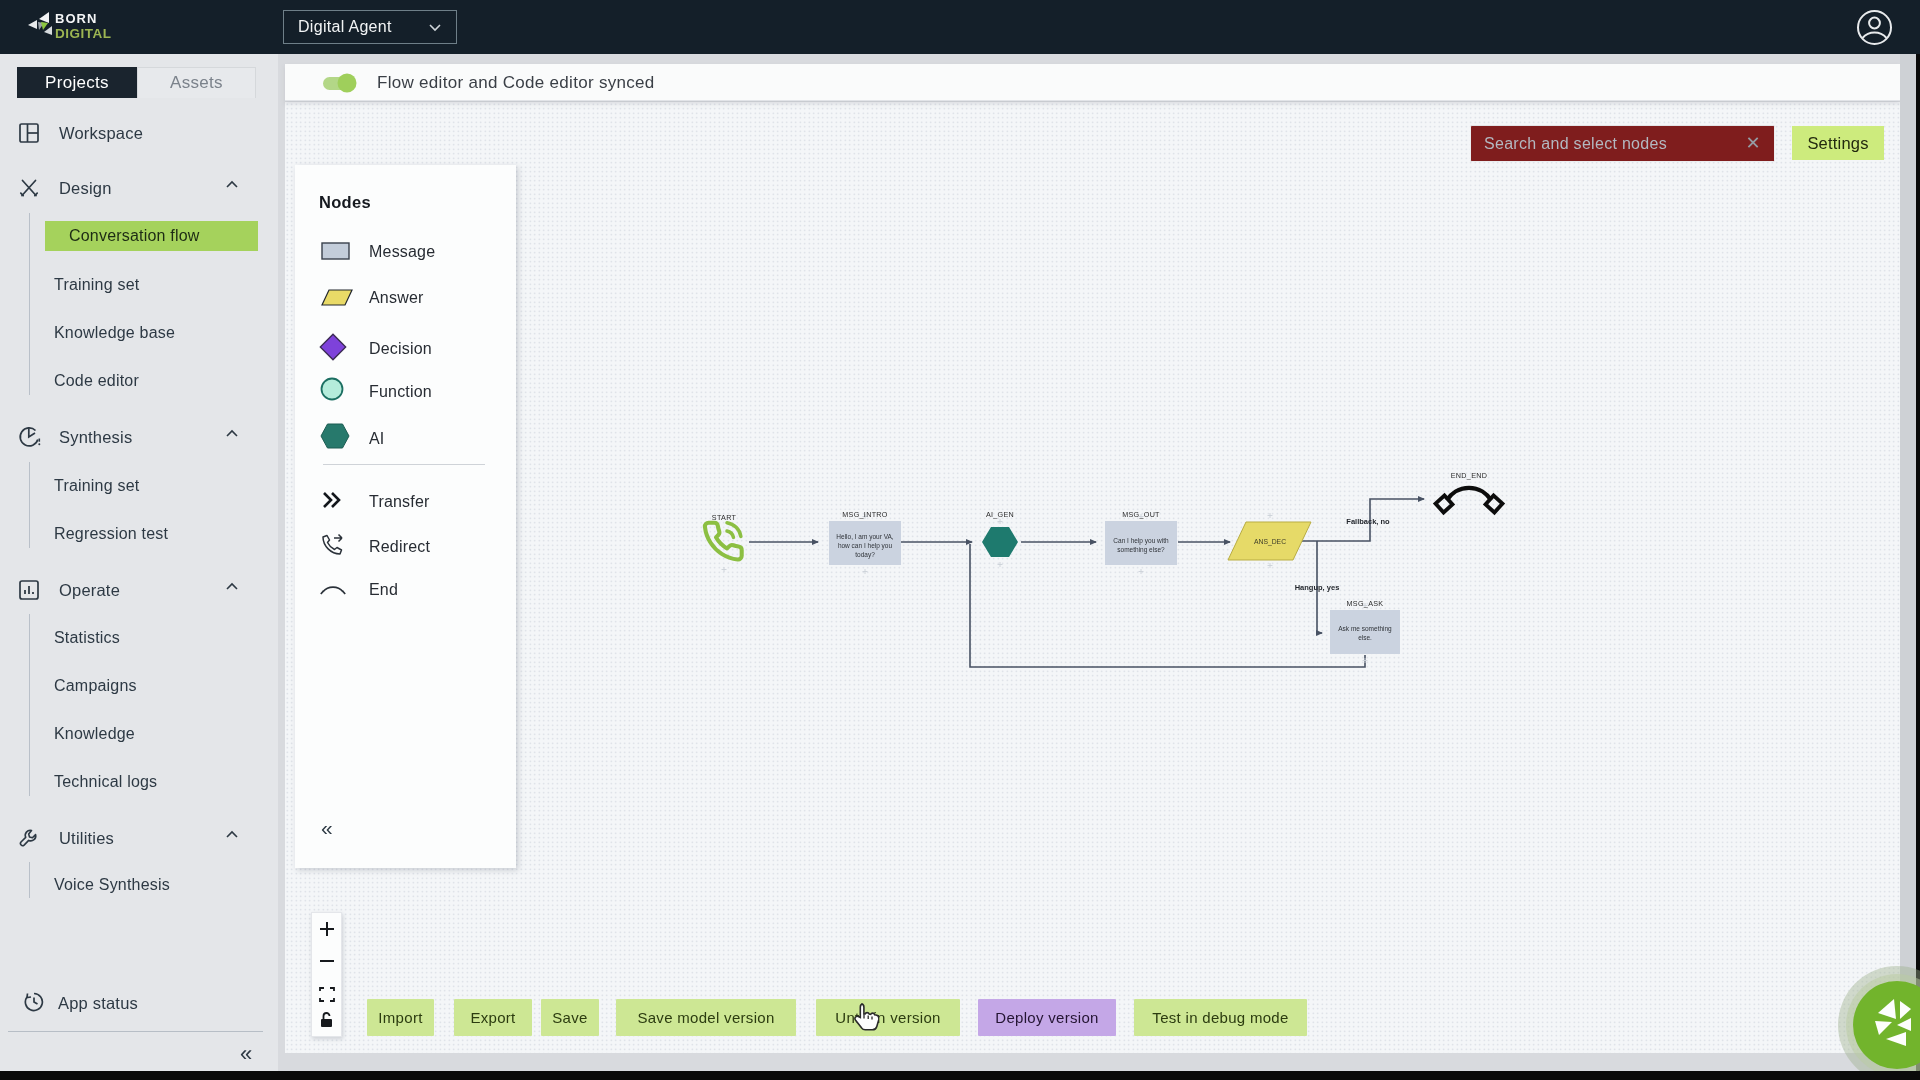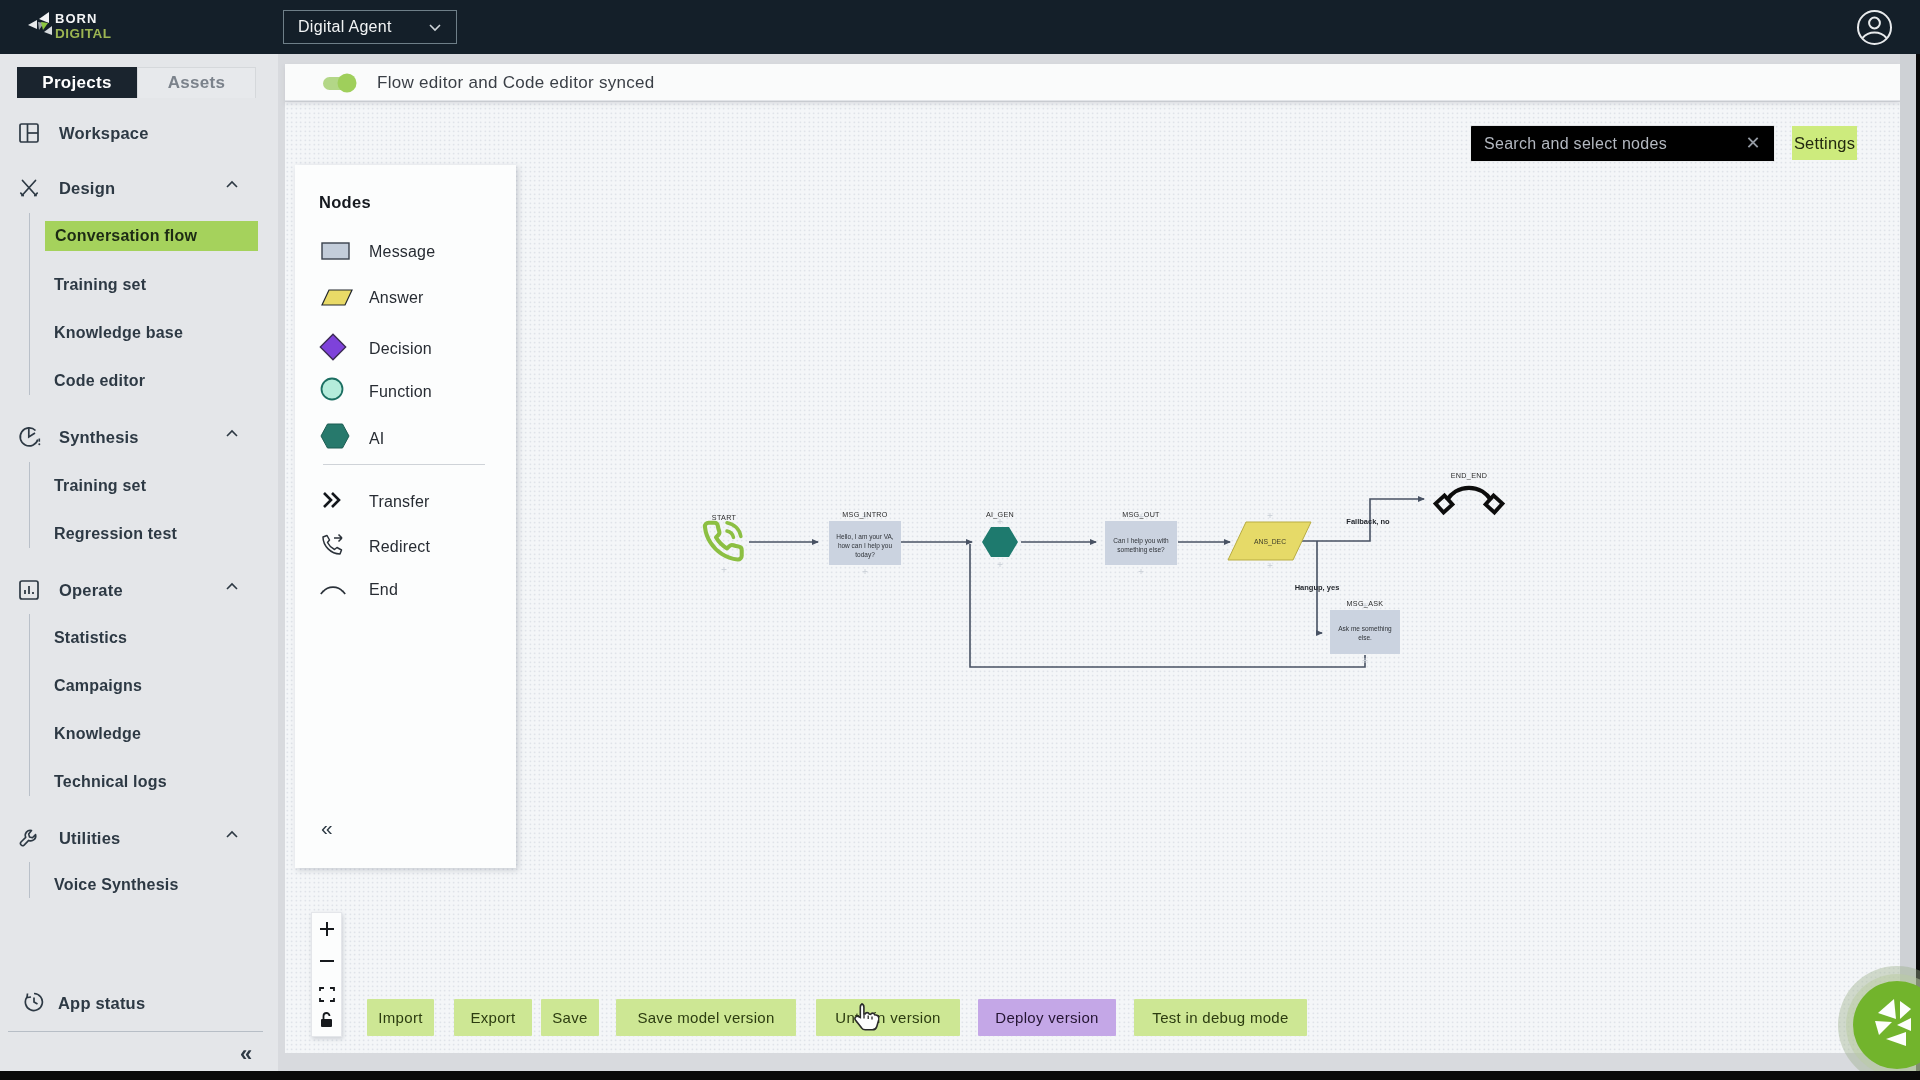--- a/index.html
+++ b/index.html
@@ -9,46 +9,46 @@
 
   
   #topbar { left:0; top:0; width:1920px; height:54px; background:#141f29; }
   .dd { position:absolute; top:10px; height:33px; border:1px solid #6f7f88; color:#f2f4f5;
         font-size:16px; letter-spacing:.3px; display:flex; align-items:center; padding:16px 14px; }
   .dd .chev { margin-left:auto; }
   #dd1 { left:283px; width:174px; }
   #dd2 { left:505px; width:311px; border-color:#8aa05c; }
 
   
-  #sidebar { left:0; top:54px; width:278px; height:1018px; background:#e4e6e9;font-weight:bold; }
+  #sidebar { left:0; top:54px; width:278px; height:1018px; background:#e4e6e9; }
   .tab { position:absolute; top:13px; height:31px; width:120px; display:flex; align-items:center;
          justify-content:center; font-size:17px; letter-spacing:.3px; }
   #tab-p { left:17px; background:#1a242e; color:#fff; }
   #tab-a { left:137px; width:119px; color:#7b828b; border:1px solid #d5d8db; border-bottom:none; background:#e7e9ec; }
   .nav-item { position:absolute; left:0; width:278px; height:22px; color:#2d3944; font-size:16.5px;
               letter-spacing:.2px; }
   .nav-item .ic { position:absolute; left:18px; top:0; }
   .nav-item .lab { position:absolute; left:59px; top:2px; }
   .nav-item .ch { position:absolute; left:225px; top:3px; }
   .sub { position:absolute; left:54px; color:#2d3944; font-size:16px; letter-spacing:.2px; }
   .iline { position:absolute; left:29px; width:1px; background:#b9c0c9; }
   .hl { position:absolute; left:45px; width:213px; height:30px; background:#a5d25c;
-        color:#1d2b14; font-size:16px; display:flex; align-items:center; padding-left:10px; letter-spacing:.2px;}
+        color:#1d2b14; font-size:16px; display:flex; align-items:center; padding-left:24px; letter-spacing:.2px;}
 
   
   #toolbar { left:285px; top:64px; width:1615px; height:37px; background:#fafbfb; border-bottom:1px solid #e2e4e8;
              box-shadow:0 3px 4px rgba(150,155,165,.25); }
   #toolbar .txt { position:absolute; left:92px; top:9px; font-size:17px; color:#3a3f46; letter-spacing:.3px; }
   #canvas { left:285px; top:102px; width:1615px; height:951px; background:#f4f6f8;
             background-image:radial-gradient(#d3d8e0 0.75px, transparent 0.95px);
             background-size:4.5px 4.5px; }
-  #search { left:1470px; top:125px; width:305px; height:37px; background:#000000; border:1px solid #eceef0; border-top-color:#e2e4e7;
+  #search { left:1470px; top:125px; width:305px; height:37px; background:#7f1d1d; border:1px solid #eceef0; border-top-color:#e2e4e7;
             border-radius:2px; color:#b3b8c0; font-size:16px; letter-spacing:.3px; line-height:35px; padding-left:13px; }
   #search .x { position:absolute; right:13px; top:0px; color:#959ba3; font-size:18px; }
-  #settings { left:1792px; top:126px; width:65px; height:34px; background:#cdeb7d; color:#23290f;
+  #settings { left:1792px; top:126px; width:92px; height:34px; background:#cdeb7d; color:#23290f;
               font-size:16.5px; display:flex; align-items:center; justify-content:center; letter-spacing:.2px; }
 
   
   #npanel { left:295px; top:165px; width:221px; height:703px; background:#fcfdfd;
             box-shadow:2px 2px 6px rgba(120,125,140,.35); }
   #npanel h3 { position:absolute; left:24px; top:28px; font-size:16.5px; color:#15191f; letter-spacing:.3px; }
   .pn-lab { position:absolute; left:74px; font-size:16px; color:#272c33; letter-spacing:.2px; }
   .pn-ic { position:absolute; left:26px; }
   #pn-div { position:absolute; left:28px; top:299px; width:162px; height:1px; background:#cfd3d8; }
   #npanel .coll { position:absolute; left:26px; top:651px; font-size:21px; color:#2d3944; }

